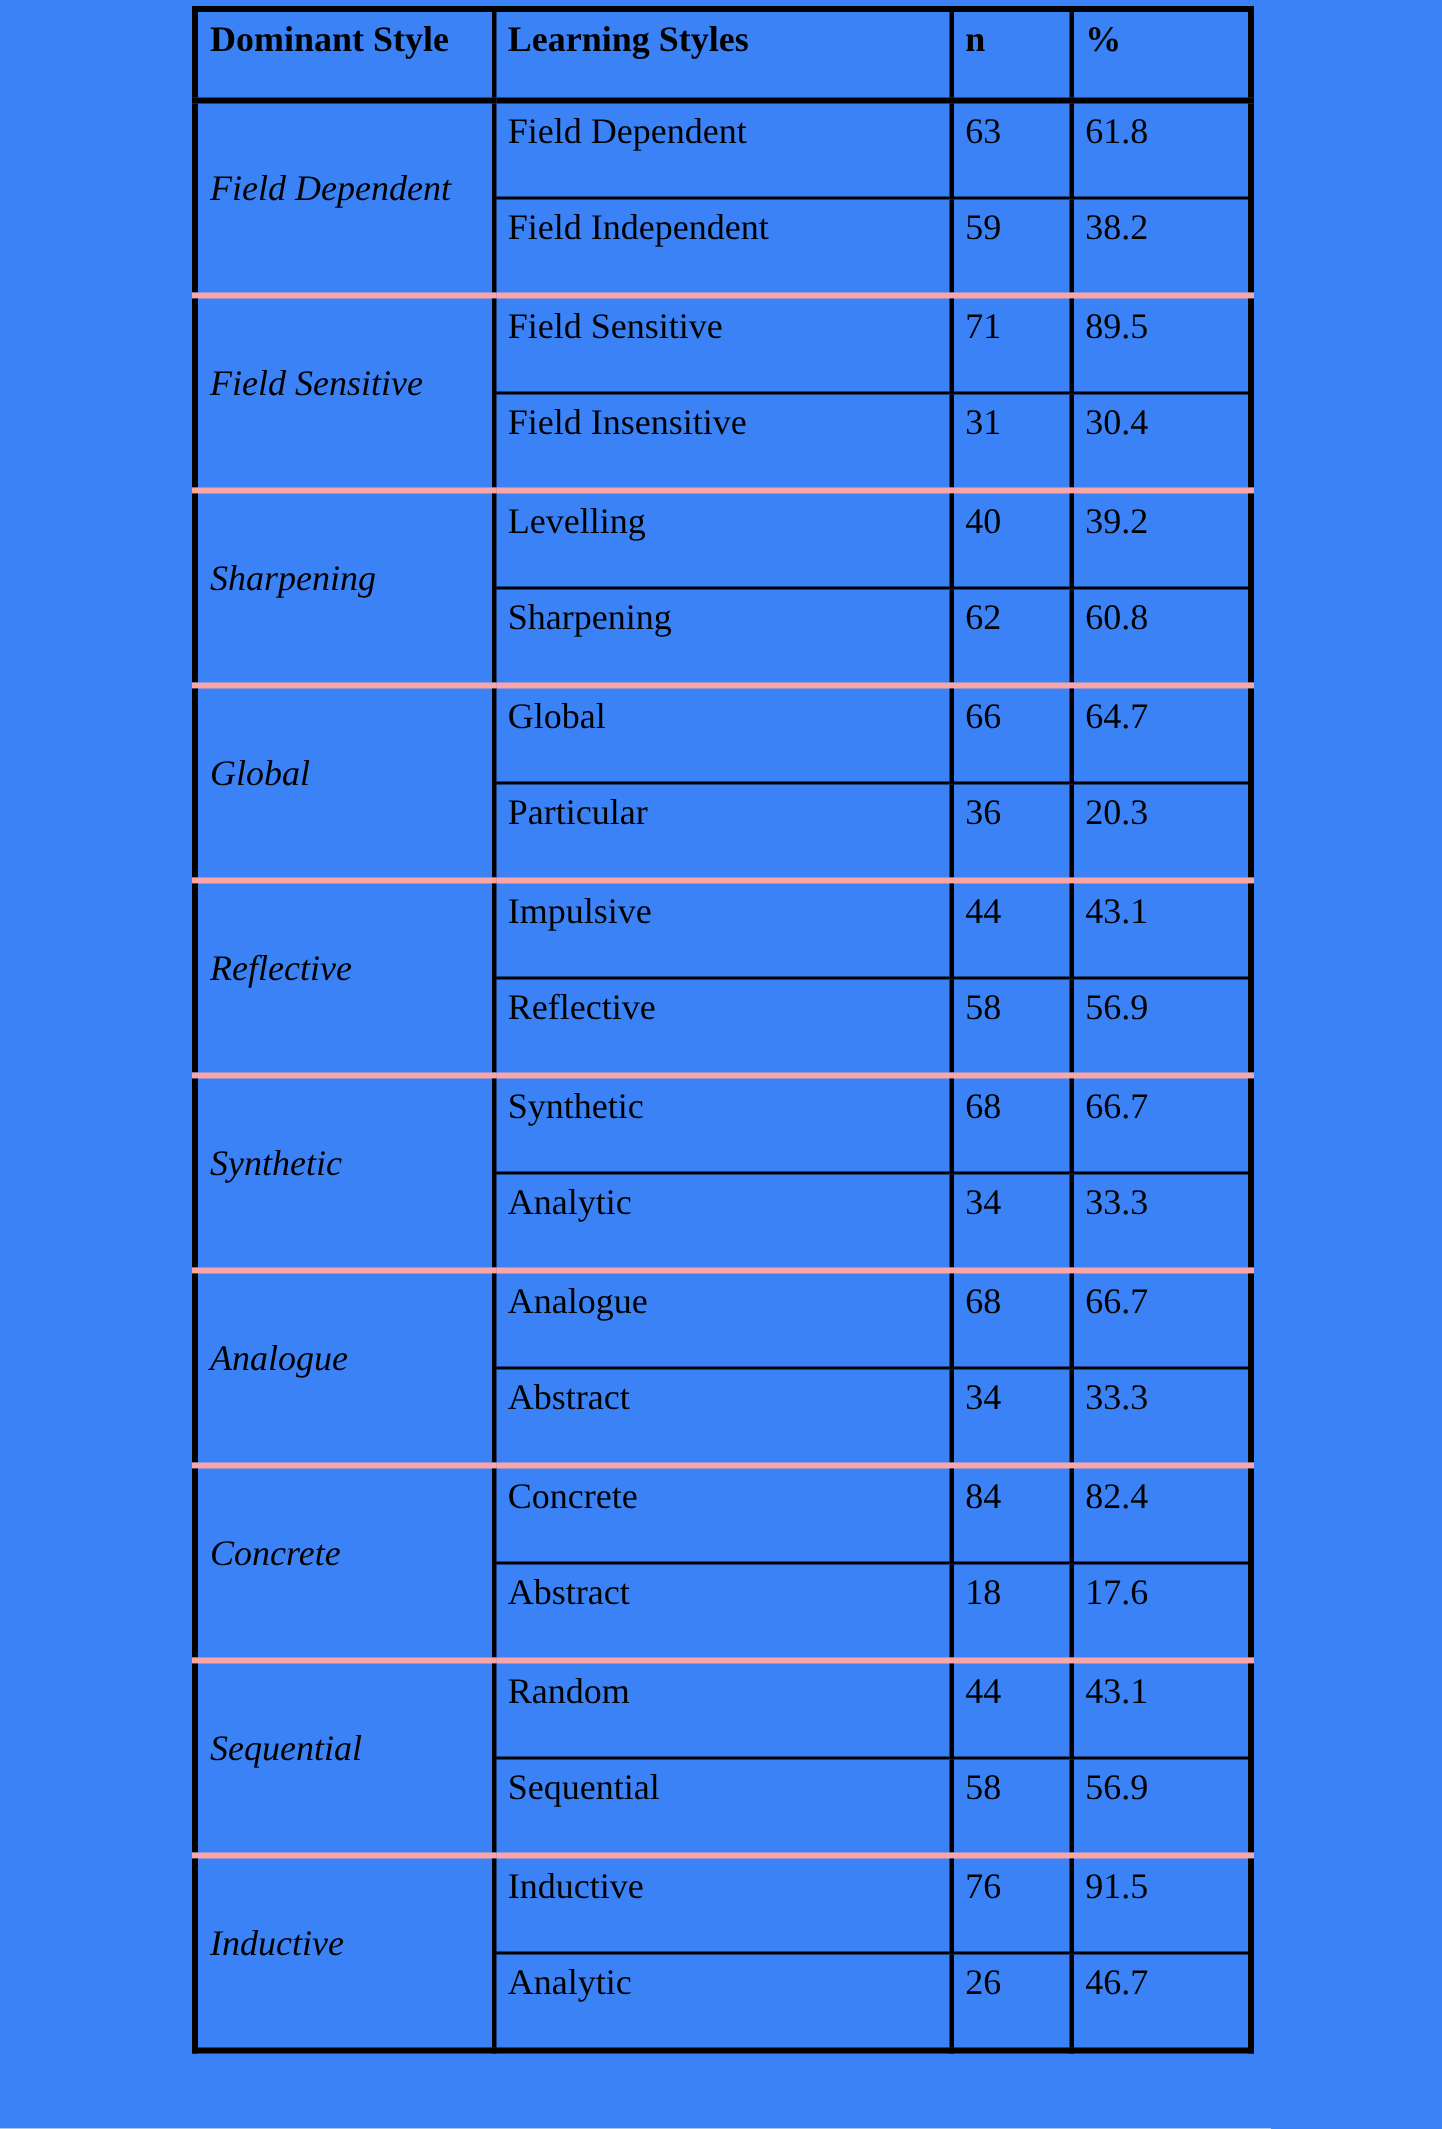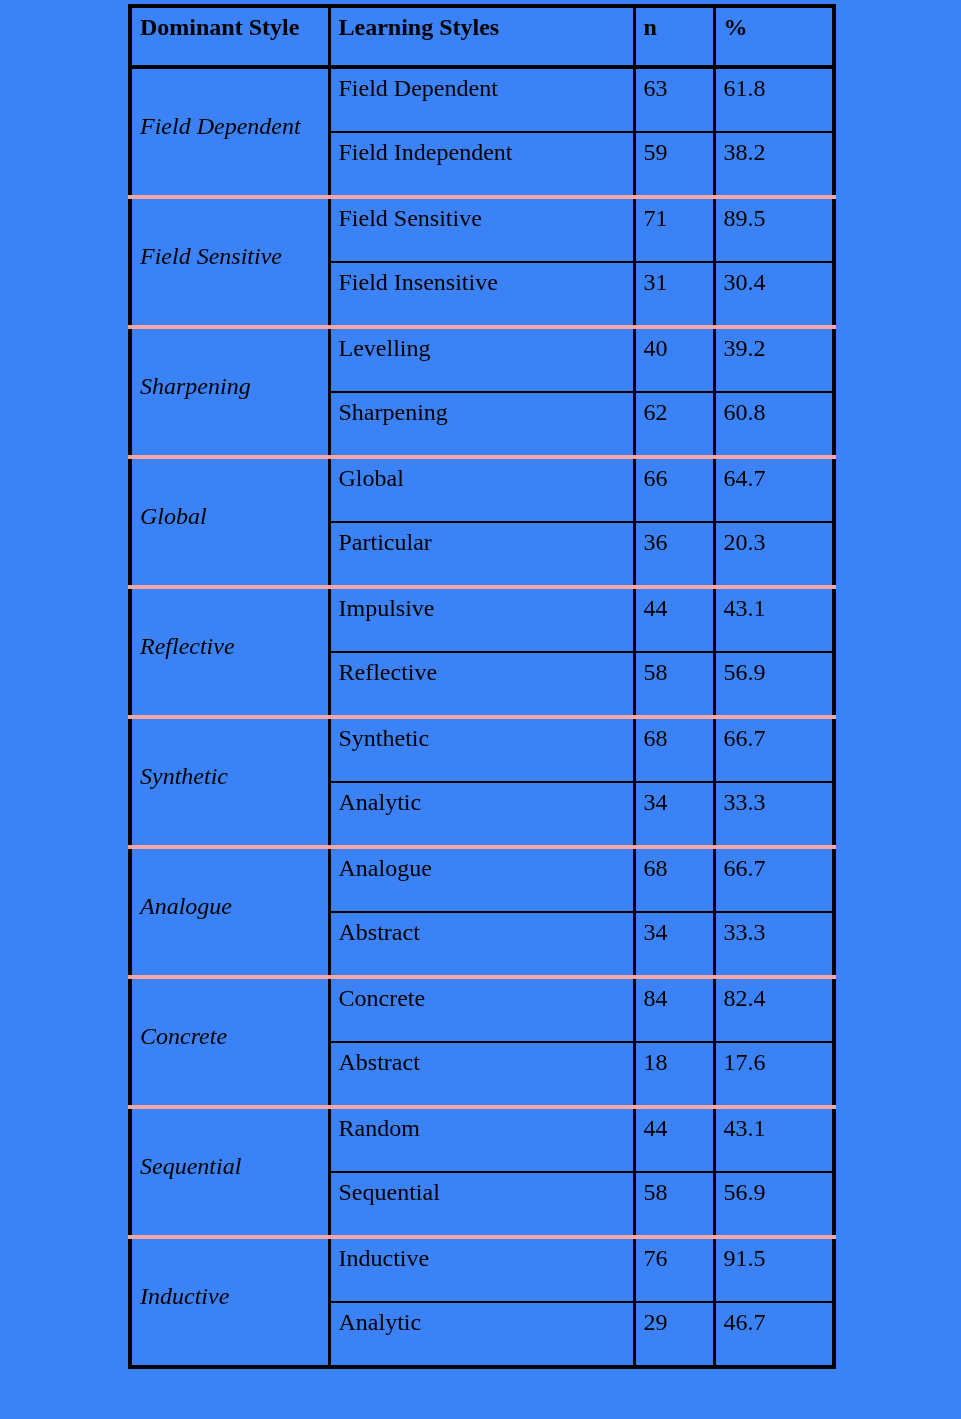--- a/index.html
+++ b/index.html
@@ -199,18 +199,18 @@
       </tbody>
       <tbody class="group">
         <tr>
           <td class="dom-cell" rowspan="2">Inductive</td>
           <td>Inductive</td>
           <td>76</td>
           <td>91.5</td>
         </tr>
         <tr>
           <td>Analytic</td>
-          <td>29</td>
+          <td>26</td>
           <td>46.7</td>
         </tr>
       </tbody>
     </table>
 </div>
 
 </body></html>

